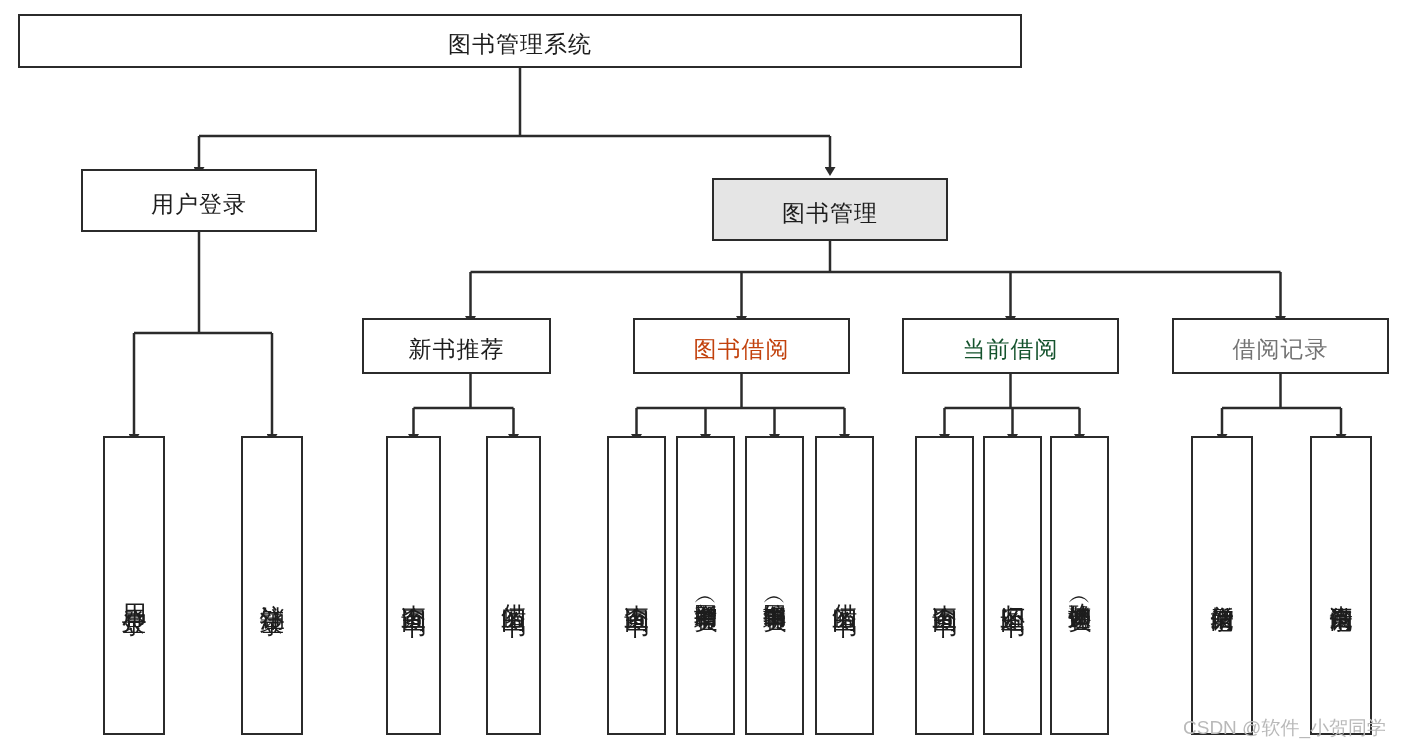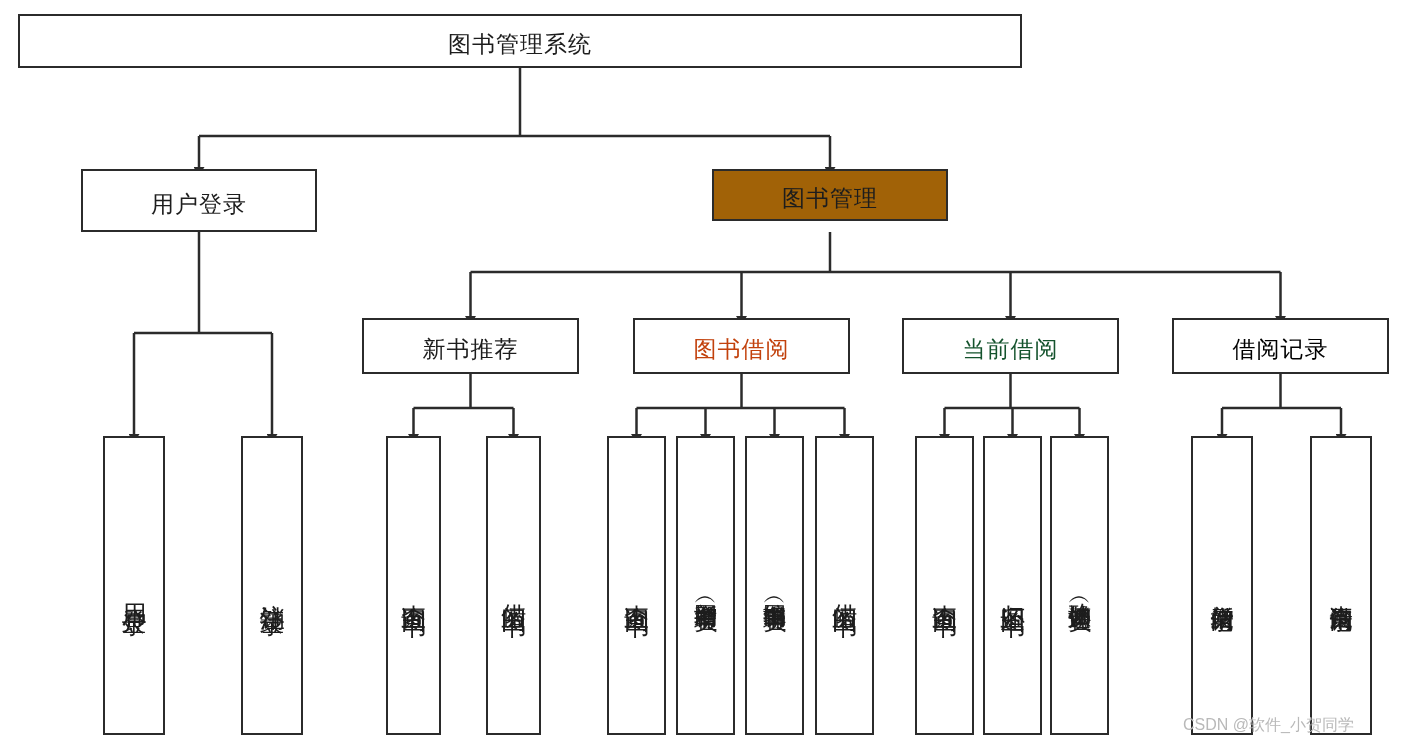--- a/index.html
+++ b/index.html
@@ -65,21 +65,21 @@
     white-space: nowrap;
     max-height: 100%;
   }
   .node.vert.narrow .node-label {
     font-size: 23px;
     letter-spacing: 1px;
   }
   #watermark {
     position: absolute;
     color: #b9b9b9;
-    font-size: 16px;
+    font-size: 19px;
     white-space: nowrap;
     user-select: none;
   }
 </style>
 </head>
 <body>
 
 <div id="diagram-root">
   <svg id="edge-layer" viewBox="0 0 1405 747" width="1405" height="747" aria-hidden="true">
       <defs>
@@ -121,34 +121,34 @@
       <line x1="1222" y1="408" x2="1222" y2="435" stroke="#2b2b2b" stroke-width="2.5" marker-end="url(#arrowhead)"></line>
       <line x1="1341" y1="408" x2="1341" y2="435" stroke="#2b2b2b" stroke-width="2.5" marker-end="url(#arrowhead)"></line>
     </svg>
   <div id="node-layer">
       <div class="node horiz root" style="left: 18px; top: 14px; width: 1004px; height: 54px; border-color: rgb(43, 43, 43); background: rgb(255, 255, 255);">
         <span class="node-label" style="color: rgb(29, 29, 29);">图书管理系统</span>
       </div>
       <div class="node horiz" style="left: 81px; top: 169px; width: 236px; height: 63px; border-color: rgb(43, 43, 43); background: rgb(255, 255, 255);">
         <span class="node-label" style="color: rgb(29, 29, 29);">用户登录</span>
       </div>
-      <div class="node horiz" style="left: 712px; top: 169px; width: 236px; height: 52px; border-color: rgb(43, 43, 43); background: #a16207;">
+      <div class="node horiz" style="left: 712px; top: 178px; width: 236px; height: 63px; border-color: rgb(43, 43, 43); background: #e5e5e5;">
         <span class="node-label" style="color: rgb(29, 29, 29);">图书管理</span>
       </div>
-      <div class="node horiz" style="left: 362px; top: 318px; width: 217px; height: 56px; border-color: rgb(43, 43, 43); background: rgb(255, 255, 255);">
+      <div class="node horiz" style="left: 362px; top: 318px; width: 189px; height: 56px; border-color: rgb(43, 43, 43); background: rgb(255, 255, 255);">
         <span class="node-label" style="color: rgb(29, 29, 29);">新书推荐</span>
       </div>
       <div class="node horiz" style="left: 633px; top: 318px; width: 217px; height: 56px; border-color: rgb(43, 43, 43); background: rgb(255, 255, 255);">
         <span class="node-label" style="color: #c2410c;">图书借阅</span>
       </div>
       <div class="node horiz" style="left: 902px; top: 318px; width: 217px; height: 56px; border-color: rgb(43, 43, 43); background: rgb(255, 255, 255);">
         <span class="node-label" style="color: #14532d;">当前借阅</span>
       </div>
       <div class="node horiz" style="left: 1172px; top: 318px; width: 217px; height: 56px; border-color: rgb(43, 43, 43); background: rgb(255, 255, 255);">
-        <span class="node-label" style="color: #000000;">借阅记录</span>
+        <span class="node-label" style="color: #737373;">借阅记录</span>
       </div>
       <div class="node vert" style="left: 103px; top: 436px; width: 62px; height: 299px; border-color: rgb(43, 43, 43); background: rgb(255, 255, 255);">
         <span class="node-label" style="color: rgb(29, 29, 29);">用户登录</span>
       </div>
       <div class="node vert" style="left: 241px; top: 436px; width: 62px; height: 299px; border-color: rgb(43, 43, 43); background: rgb(255, 255, 255);">
         <span class="node-label" style="color: rgb(29, 29, 29);">注销登录</span>
       </div>
       <div class="node vert" style="left: 386px; top: 436px; width: 55px; height: 299px; border-color: rgb(43, 43, 43); background: rgb(255, 255, 255);">
         <span class="node-label" style="color: rgb(29, 29, 29);">查询图书</span>
       </div>

